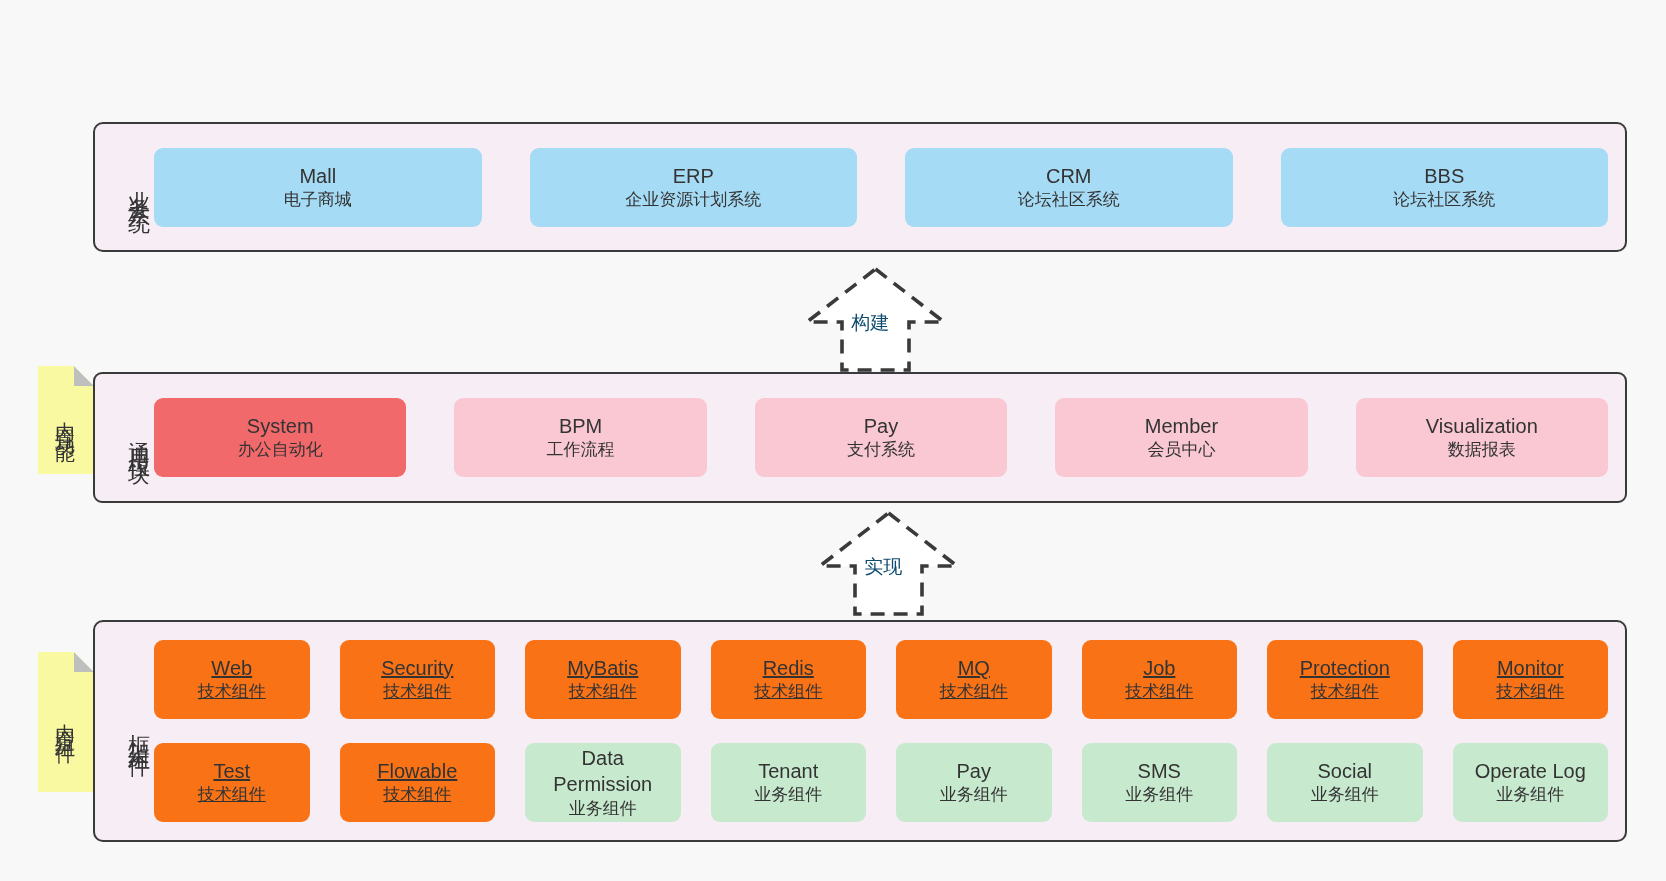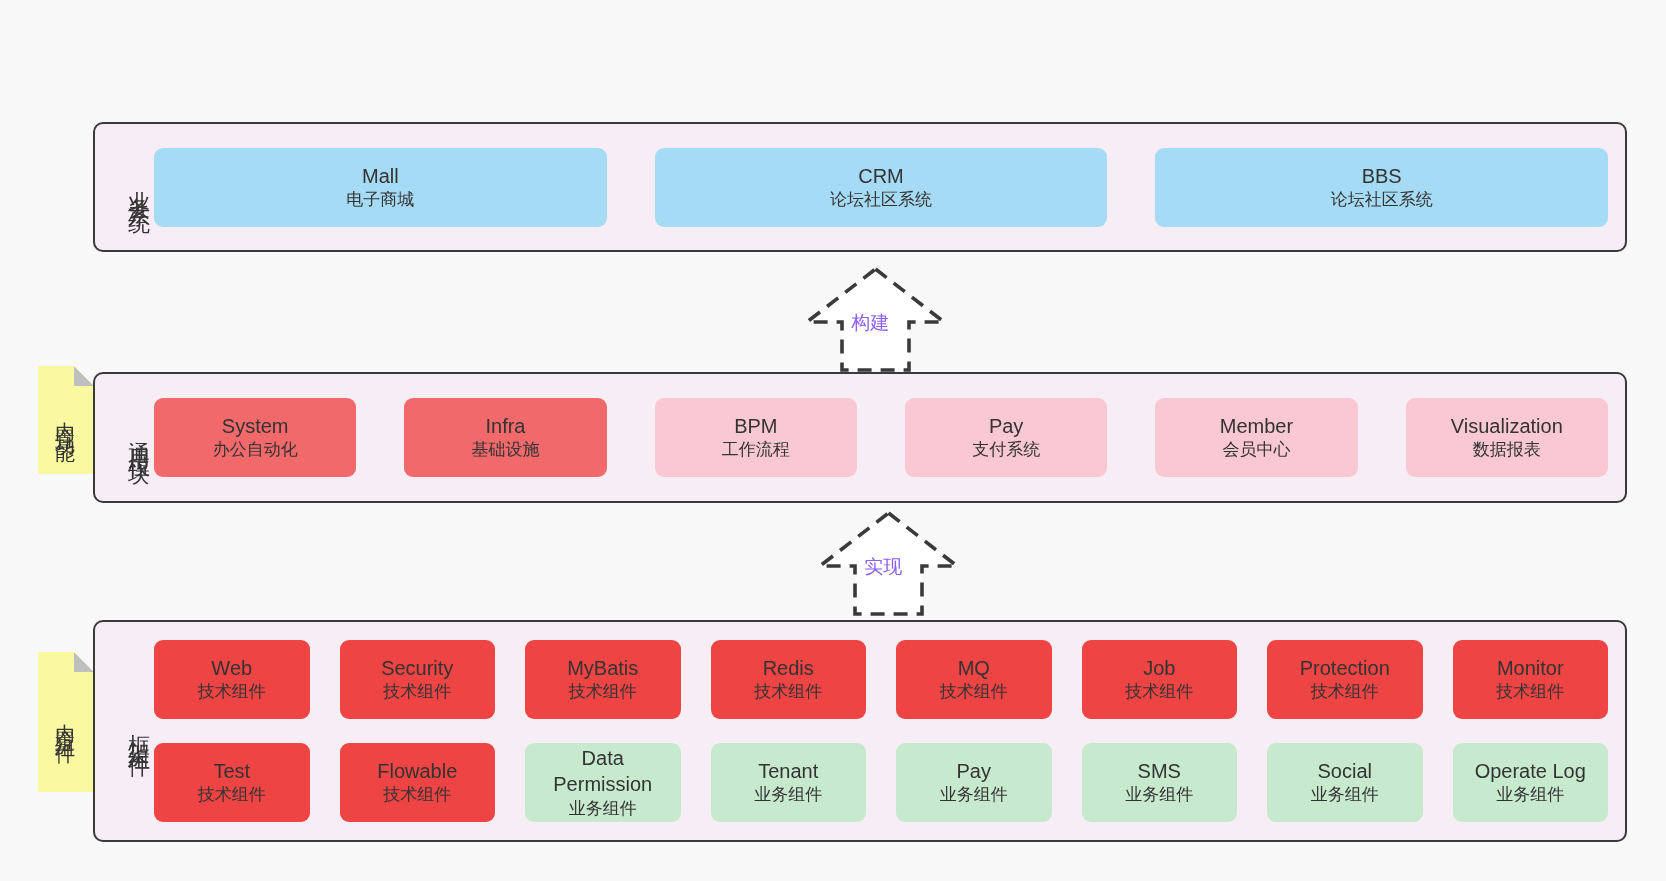--- a/index.html
+++ b/index.html
@@ -26,21 +26,21 @@
   .box {
     flex: 1; height: 79px; border-radius: 9px;
     display: flex; flex-direction: column; align-items: center; justify-content: center;
     text-align: center; line-height: 1.32; padding: 2px 4px;
   }
   .box-name { font-size: 20px; white-space: pre-line; }
   .box-sub  { font-size: 17px; }
   .blue       { background: #a6dbf5; }
   .red        { background: #f1696b; }
   .pink       { background: #f9c8d3; }
-  .green      { background: #ef4444; }
+  .green      { background: #f97316; text-decoration: underline; }
   .lightgreen { background: #c7e9ce; }
 
   
   .note {
     position: absolute; left: 38px; width: 56px; background: #f9f9a2;
     clip-path: polygon(0 0, calc(100% - 20px) 0, 100% 20px, 100% 100%, 0 100%);
     display: flex; align-items: center; justify-content: center;
   }
   .note-text {
     writing-mode: vertical-rl; text-orientation: upright;
@@ -49,34 +49,38 @@
   .note-fold {
     position: absolute; top: 0; right: 0; width: 20px; height: 20px;
     background: #bfbfbf; clip-path: polygon(0 0, 100% 100%, 0 100%);
   }
 
   
   .arrow { position: absolute; width: 145px; height: 106px; }
   .arrow svg { position: absolute; inset: 0; }
   .arrow-label {
     position: absolute; top: 44px; left: 50%; transform: translateX(-62%);
-    background: #ffffff; padding: 0 3px; font-size: 19px; color: #8b5cf6; z-index: 2;
+    background: #ffffff; padding: 0 3px; font-size: 19px; color: #0c4a6e; z-index: 2;
   }
 </style>
 </head>
 <body>
 
 <div class="canvas">
 
   <div class="panel" style="top:122px; height:130px;">
     <div class="panel-label">业务系统</div>
     <div class="boxes">
       <div class="box blue">
         <div class="box-name">Mall</div>
         <div class="box-sub">电子商城</div>
+      </div>
+      <div class="box blue">
+        <div class="box-name">ERP</div>
+        <div class="box-sub">企业资源计划系统</div>
       </div>
       <div class="box blue">
         <div class="box-name">CRM</div>
         <div class="box-sub">论坛社区系统</div>
       </div>
       <div class="box blue">
         <div class="box-name">BBS</div>
         <div class="box-sub">论坛社区系统</div>
       </div>
     </div>
@@ -86,31 +90,27 @@
     <svg viewBox="0 0 145 106">
       <polygon points="72.5,3 141,56 106,56 106,104 39,104 39,56 4,56" fill="#ffffff" stroke="#3a3a3a" stroke-width="3.6" stroke-dasharray="14 9"></polygon>
     </svg>
     <div class="arrow-label">构建</div>
   </div>
 
   <div class="note" style="top:366px; height:108px;">
     <div class="note-fold"></div>
     <div class="note-text">内置功能</div>
   </div>
-  <div class="panel" style="top:372px; height:131px;">
+  <div class="panel" style="top:372px; height:131px;border-radius:9px;">
     <div class="panel-label">通用模块</div>
     <div class="boxes">
       <div class="box red">
         <div class="box-name">System</div>
         <div class="box-sub">办公自动化</div>
       </div>
-      <div class="box red">
-        <div class="box-name">Infra</div>
-        <div class="box-sub">基础设施</div>
-      </div>
       <div class="box pink">
         <div class="box-name">BPM</div>
         <div class="box-sub">工作流程</div>
       </div>
       <div class="box pink">
         <div class="box-name">Pay</div>
         <div class="box-sub">支付系统</div>
       </div>
       <div class="box pink">
         <div class="box-name">Member</div>

